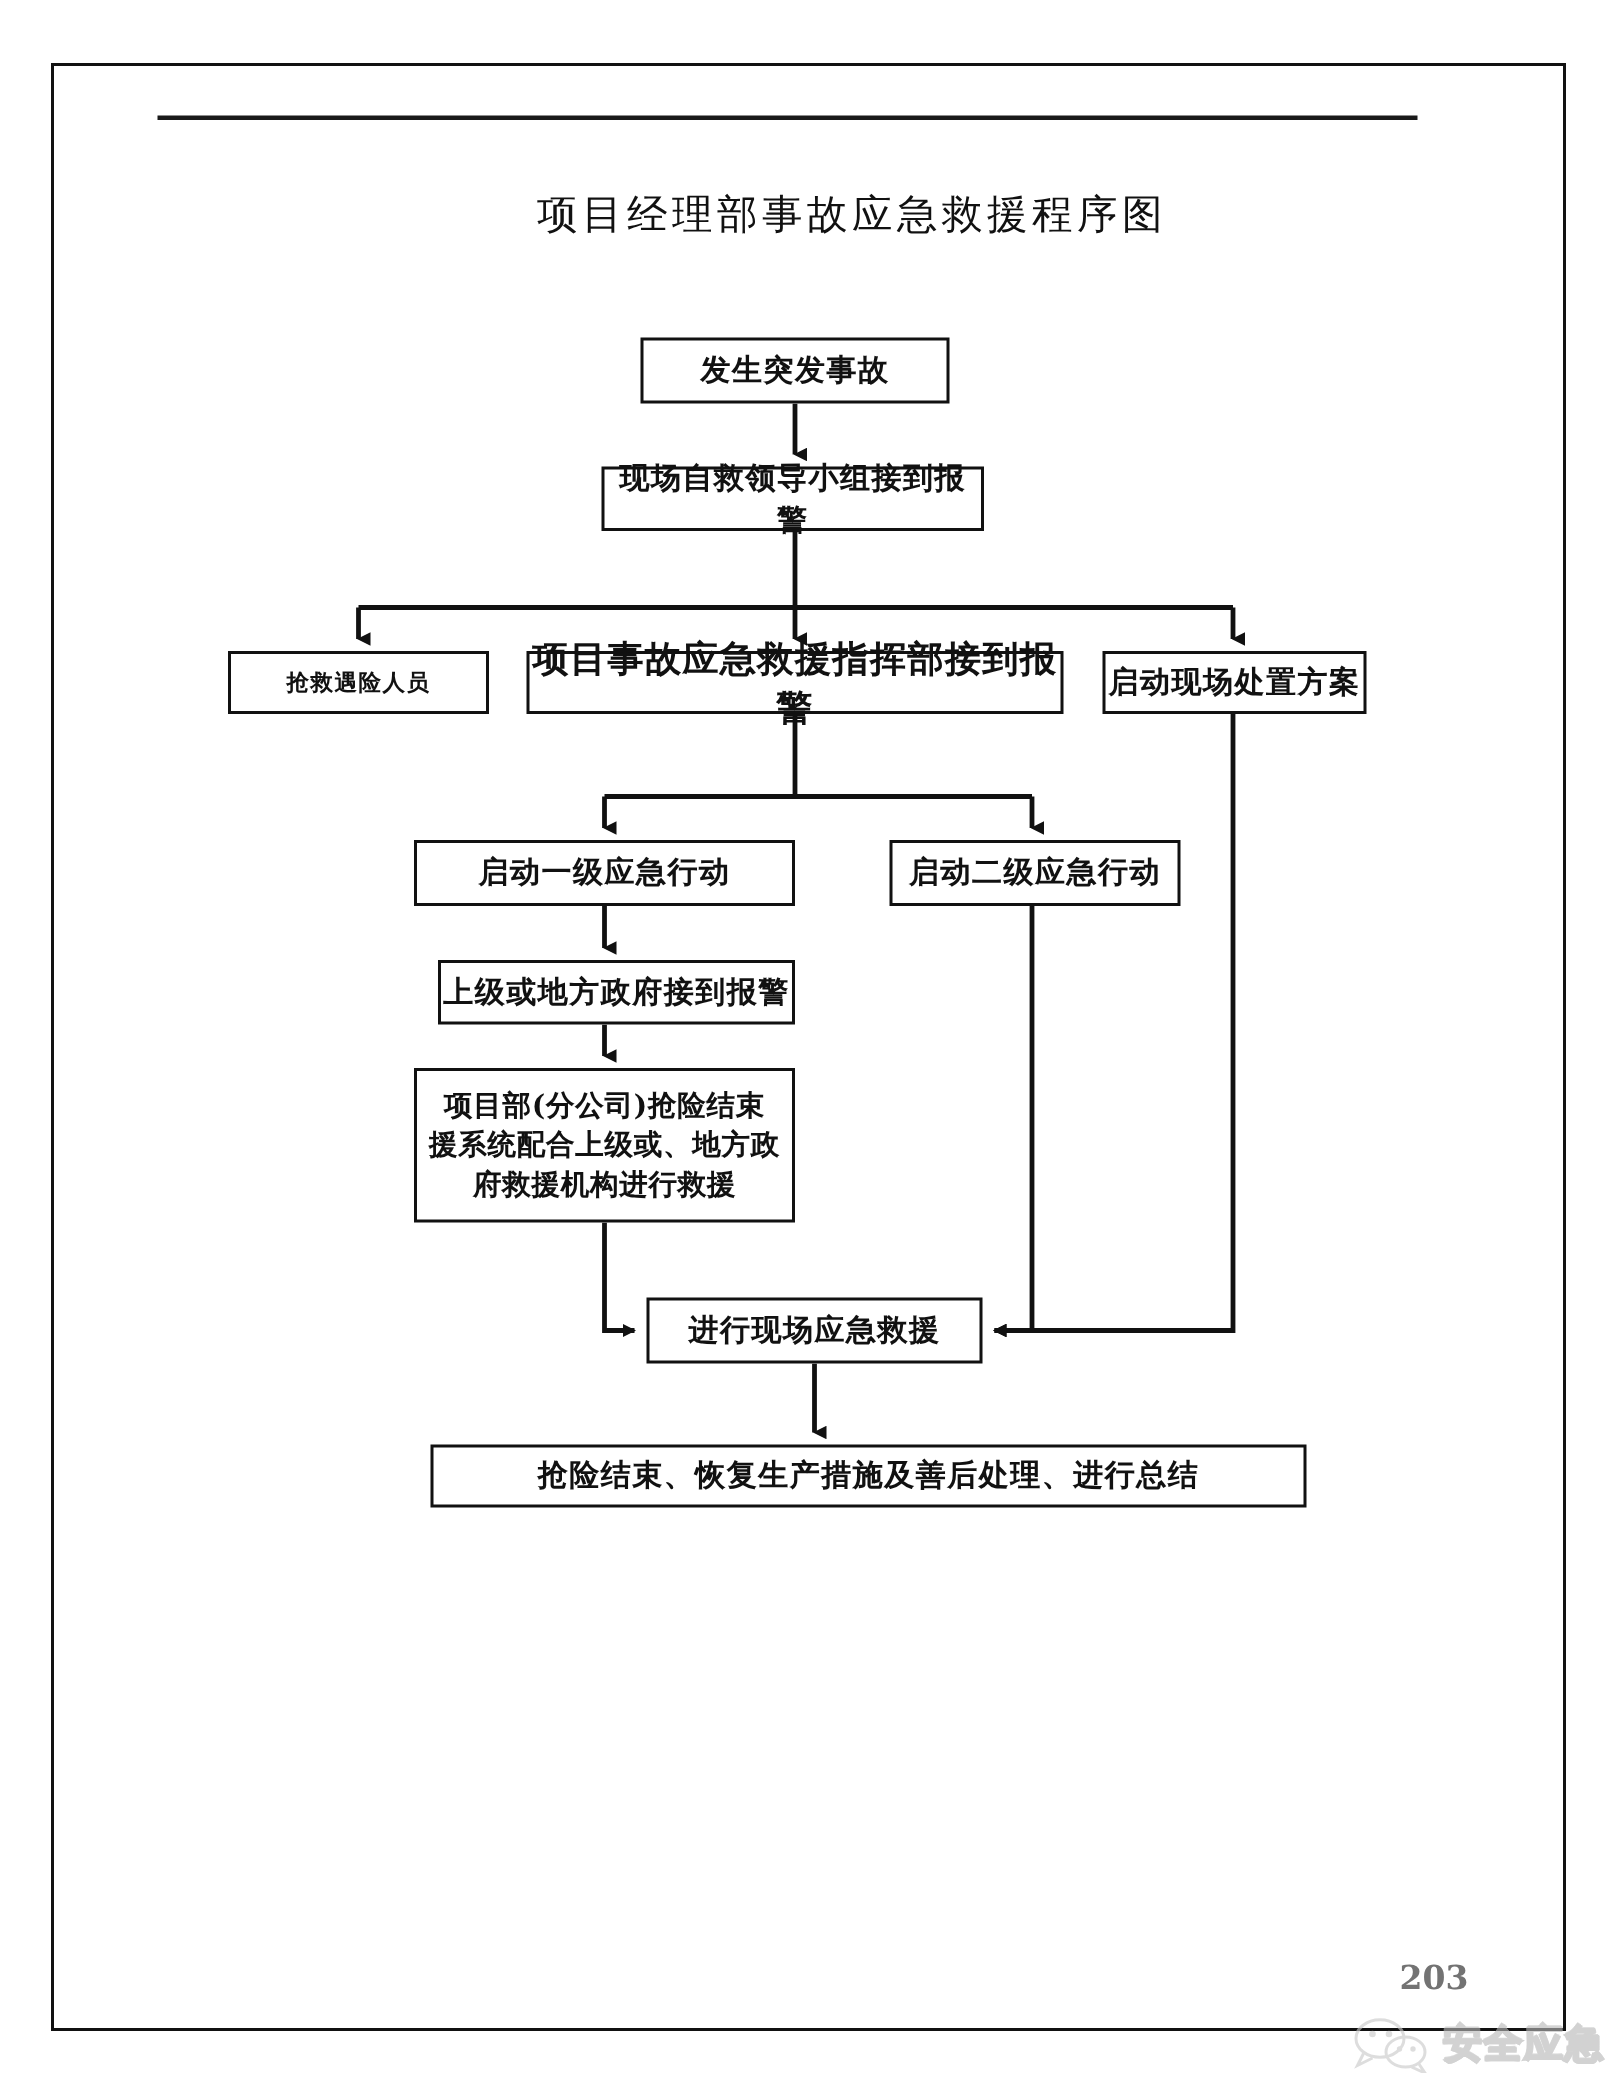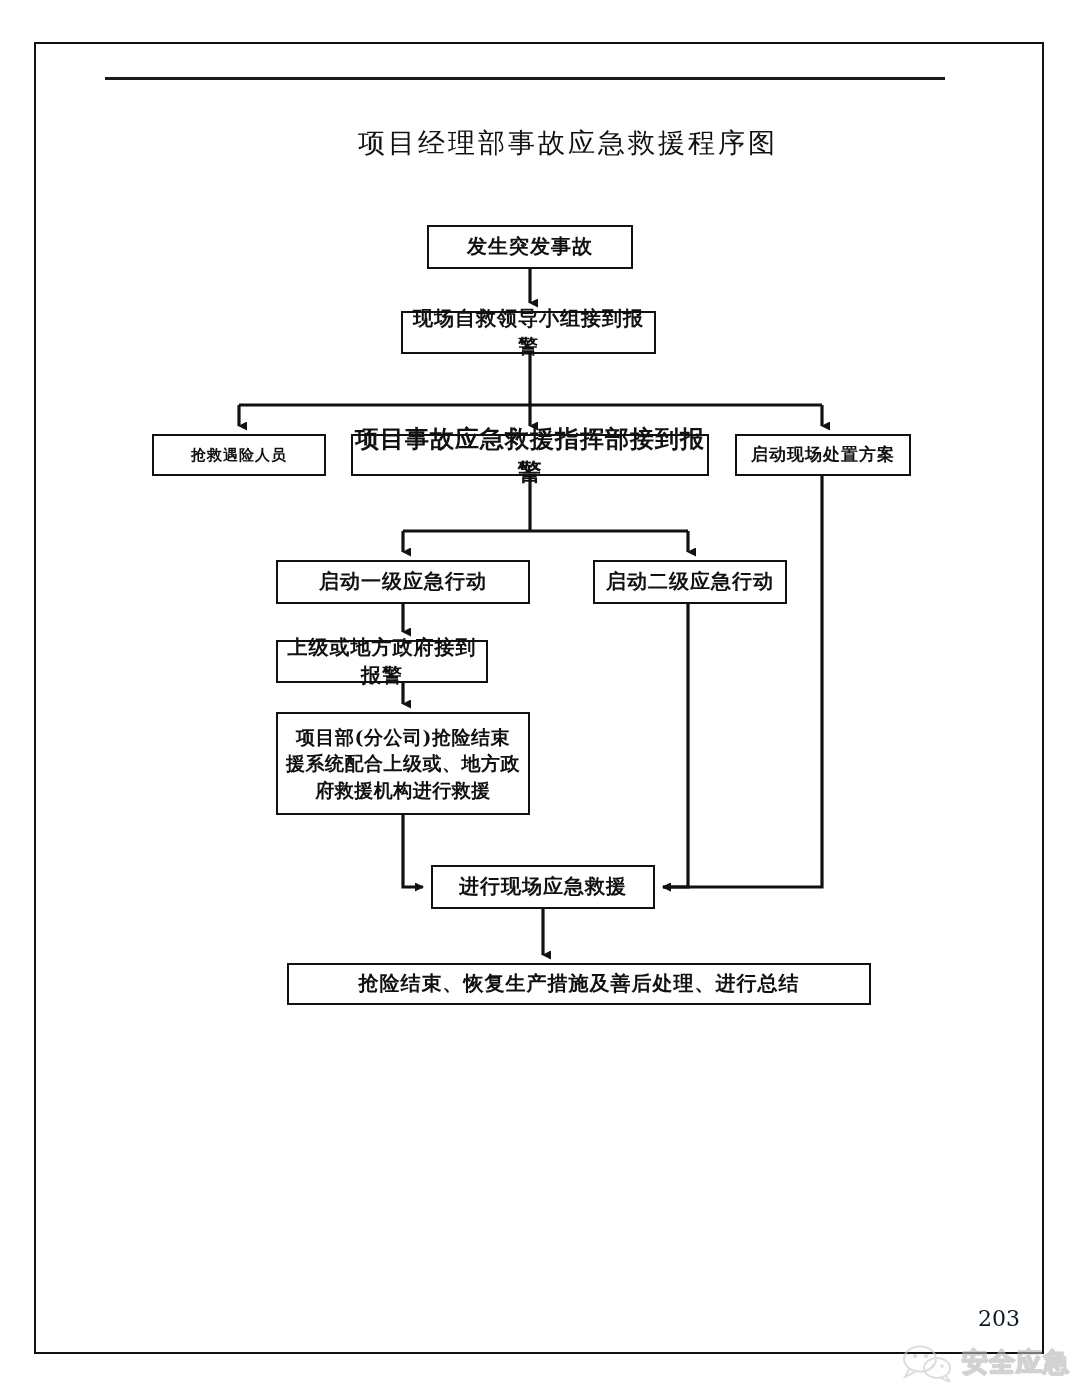--- a/index.html
+++ b/index.html
@@ -72,38 +72,37 @@
     justify-content: center;
     text-align: center;
     line-height: 1.38;
     letter-spacing: 1px;
     white-space: pre-line;
   }
   .n-start     { left:427px; top:225px; width:206px; height:44px; font-size:20px; }
   .n-team      { left:401px; top:311px; width:255px; height:43px; font-size:20px; }
   .n-rescue    { left:152px; top:434px; width:174px; height:42px; font-size:15px; }
   .n-command   { left:351px; top:434px; width:358px; height:42px; font-size:24px; }
-  .n-onsite    { left:735px; top:434px; width:176px; height:42px; font-size:17px; }
+  .n-onsite    { left:735px; top:434px; width:176px; height:42px; font-size:20px; }
   .n-level1    { left:276px; top:560px; width:254px; height:44px; font-size:20px; }
   .n-level2    { left:593px; top:560px; width:194px; height:44px; font-size:20px; }
-  .n-gov       { left:276px; top:640px; width:212px; height:43px; font-size:20px; }
+  .n-gov       { left:292px; top:640px; width:238px; height:43px; font-size:20px; }
   .n-system    { left:276px; top:712px; width:254px; height:103px; font-size:19px; letter-spacing:0.5px; }
   .n-execute   { left:431px; top:865px; width:224px; height:44px; font-size:20px; }
   .n-finish    { left:287px; top:963px; width:584px; height:42px; font-size:20px; }
 
   
   #page-number {
     position: absolute;
     left: 933px;
     top: 1306px;
     font-family: "DejaVu Serif", "Liberation Serif", serif;
-    font-weight: normal;
+    font-weight: bold;
     font-size: 22px;
-    color: #0f172a;
-    margin-left: 45px;
+    color: #737373;
   }
   
   #watermark {
     position: absolute;
     left: 896px;
     top: 1337px;
     width: 184px;
     height: 50px;
     display: flex;
     align-items: center;

